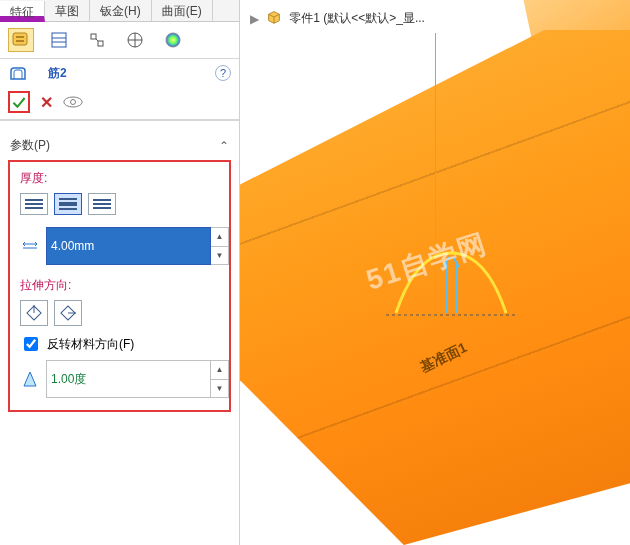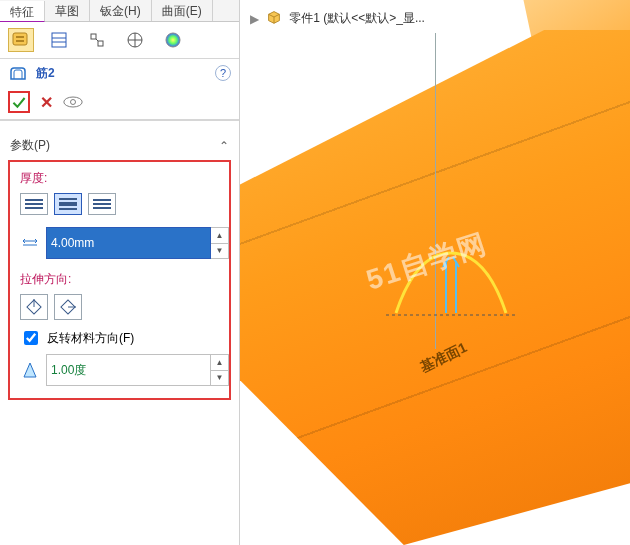--- a/index.html
+++ b/index.html
@@ -32,21 +32,21 @@
   }
   .tab {
     padding: 3px 10px;
     font-size: 12px;
     border-right: 1px solid #d0d0d0;
     color: #444;
     cursor: pointer;
   }
   .tab.active {
     background: #fff;
-    border-bottom: 1px solid #a21caf;
+    border-bottom: 6px solid #a21caf;
     position: relative;
     top: 1px;
   }
   .icon-row {
     display: flex;
     gap: 12px;
     padding: 6px 8px;
     border-bottom: 1px solid #d6d6d6;
     align-items: center;
   }
@@ -57,21 +57,21 @@
     align-items: center;
     justify-content: center;
     border: 1px solid transparent;
     cursor: pointer;
   }
   .ibtn.active { background: #fde9a8; border: 1px solid #d6b24a; }
   .feature-header {
     display: flex;
     align-items: center;
     padding: 4px 8px;
-    gap: 8px;
+    gap: 20px;
   }
   .feature-header .title { color: #2a5ab8; font-weight: bold; flex: 1; }
   .feature-header .help {
     width: 16px; height: 16px; border: 1px solid #9cb3d6; border-radius: 50%;
     color: #2a5ab8; display: flex; align-items: center; justify-content: center;
     font-size: 11px; cursor: pointer;
   }
   .confirm-row {
     display: flex; align-items: center; gap: 10px;
     padding: 4px 8px 6px 8px;
@@ -105,21 +105,21 @@
   .thick-opt span { display: block; background: #3a5a8a; height: 2px; width: 18px; }
   .thick-opt.mid span:nth-child(2){ height: 4px; }
   .thick-opt.active { background: #cfe2ff; border-color: #2a5ab8; }
   .side-ico {
     width: 20px; height: 20px; display: flex; align-items: center; justify-content: center;
   }
   .num-field {
     display: flex; align-items: stretch; flex: 1;
   }
   .num-field input {
-    flex: 1; height: 32px; border: 1px solid #2a5ab8;
+    flex: 1; height: 38px; border: 1px solid #2a5ab8;
     padding: 0 4px; font-size: 12px; background: #2a72c8; color: #fff;
   }
   .num-field.gray input { background: #fff; color: #15803d; border-color: #c0c0c0; }
   .spinner {
     width: 18px; border: 1px solid #c0c0c0; border-left: none;
     display: flex; flex-direction: column;
   }
   .spinner div {
     flex: 1; display: flex; align-items: center; justify-content: center;
     font-size: 8px; color: #555; cursor: pointer;

